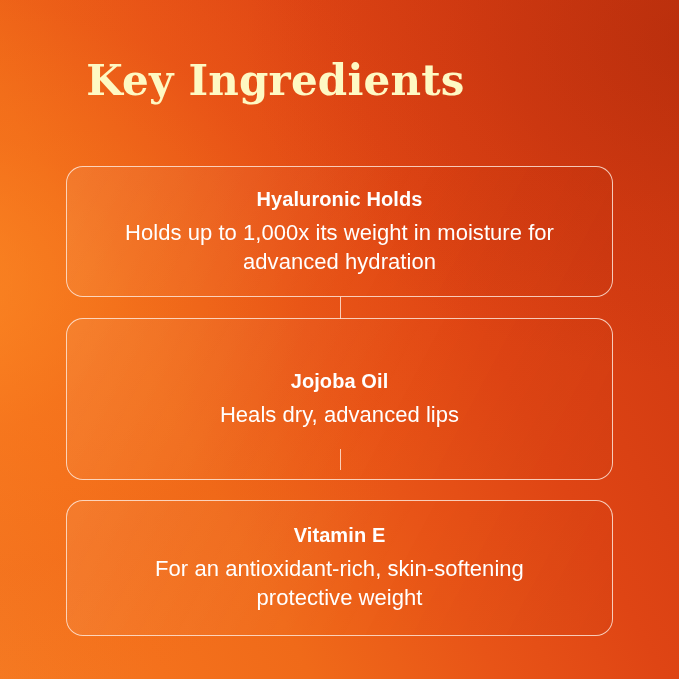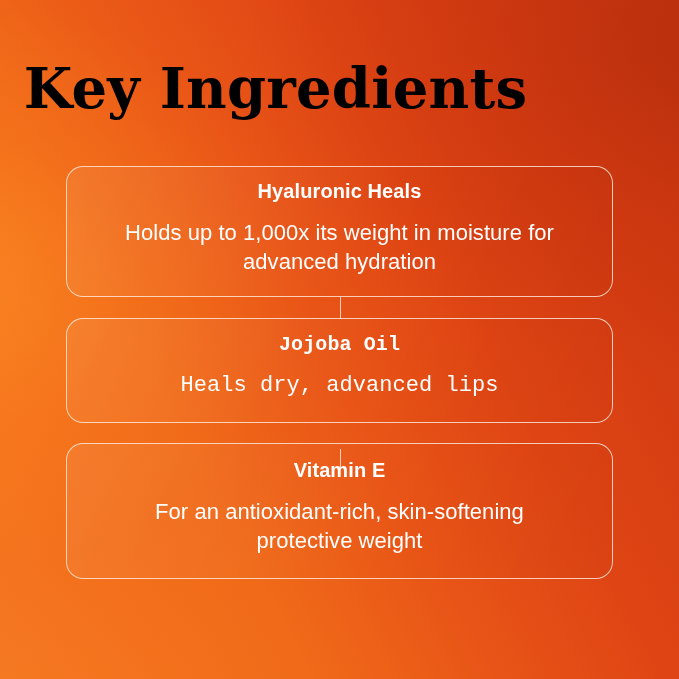--- a/index.html
+++ b/index.html
@@ -54,24 +54,24 @@
       rgba(0,0,0,0) 62%);
   }
 
   .title {
     position: absolute;
     top: 58px;
     left: 0;
     width: 551px;
     text-align: center;
     font-family: "DejaVu Serif", "Liberation Serif", serif;
-    font-size: 56px;
+    font-size: 42px;
     font-weight: 700;
     line-height: 1.1;
-    color: #000000;
+    color: #fef9c3;
     letter-spacing: 0.2px;
     white-space: nowrap;
   }
 
   .cards {
     position: absolute;
     left: 66px;
     top: 166px;
     width: 547px;
   }
@@ -89,37 +89,37 @@
     justify-content: center;
     text-align: center;
     background: linear-gradient(118deg,
       rgba(255,255,255,0.075) 0%,
       rgba(255,255,255,0.030) 34%,
       rgba(255,255,255,0.000) 58%,
       rgba(120,22,4,0.045) 100%);
   }
 
   .card-1 { height: 131px; }
-  .card-2 { height: 105px; margin-top: 21px; font-family: Liberation Mono, monospace; }
+  .card-2 { height: 162px; margin-top: 21px; }
   .card-3 { height: 136px; margin-top: 20px; align-items: center; }
 
   .card-title {
     font-size: 20px;
     font-weight: 700;
     line-height: 1.25;
     letter-spacing: 0.1px;
     margin: 0 0 7px 0;
   }
 
   .card-desc {
     font-size: 22px;
     font-weight: 400;
     line-height: 1.30;
     letter-spacing: 0.05px;
-    margin: 8px;
+    margin: 0;
     max-width: 430px;
   }
 
   
   .connector {
     position: absolute;
     left: 274px;
     width: 1px;
     background: rgba(255,236,225,0.80);
   }
@@ -133,21 +133,21 @@
 
   <div class="bg-base"></div>
   <div class="bg-glow"></div>
   <div class="bg-shade"></div>
 
   <div class="title">Key Ingredients</div>
 
   <div class="cards">
 
     <div class="card card-1">
-      <div class="card-title">Hyaluronic Heals</div>
+      <div class="card-title">Hyaluronic Holds</div>
       <div class="card-desc">Holds up to 1,000x its weight in moisture for advanced hydration</div>
     </div>
 
     <div class="card card-2">
       <div class="card-title">Jojoba Oil</div>
       <div class="card-desc">Heals dry, advanced lips</div>
     </div>
 
     <div class="card card-3">
       <div class="card-title">Vitamin E</div>

